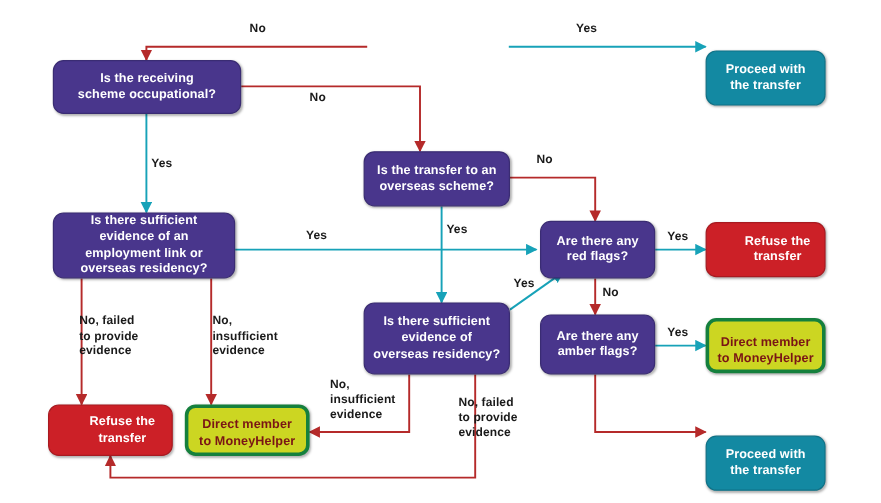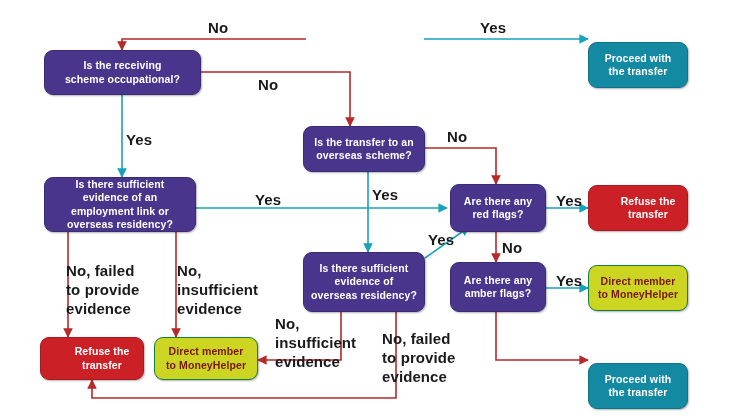--- a/index.html
+++ b/index.html
@@ -29,26 +29,26 @@
     line-height:1.28;
     letter-spacing:.1px;
     padding:2px 4px;
     z-index:5;
     box-shadow:1px 1px 2px rgba(0,0,0,.30);
   }
   .node span{display:block;white-space:pre-line;}
   .n-decision{background:#483D8B;background:#49368c;border:1px solid #3a2c73;}
   .n-proceed{background:#1389a2;border:1px solid #0f7287;margin-top:26px;}
   .n-refuse{background:#cc2027;border:1px solid #a81a20;padding-left:24px;}
-  .n-helper{background:#ccd622;border:1px solid #15803d;color:#7a1515;}
+  .n-helper{background:#ccd622;border:3px solid #15803d;color:#7a1515;align-items:flex-end;}
   .n-helper span{color:#7a1515;}
 
   .elabel{
     position:absolute;
-    font-size:15px;
+    font-size:10px;
     font-weight:bold;
     color:#1a1a1a;
     white-space:pre-line;
     line-height:1.25;
     z-index:6;
     letter-spacing:.1px;
   }
   svg#wires{
     position:absolute;
     left:0;top:0;

